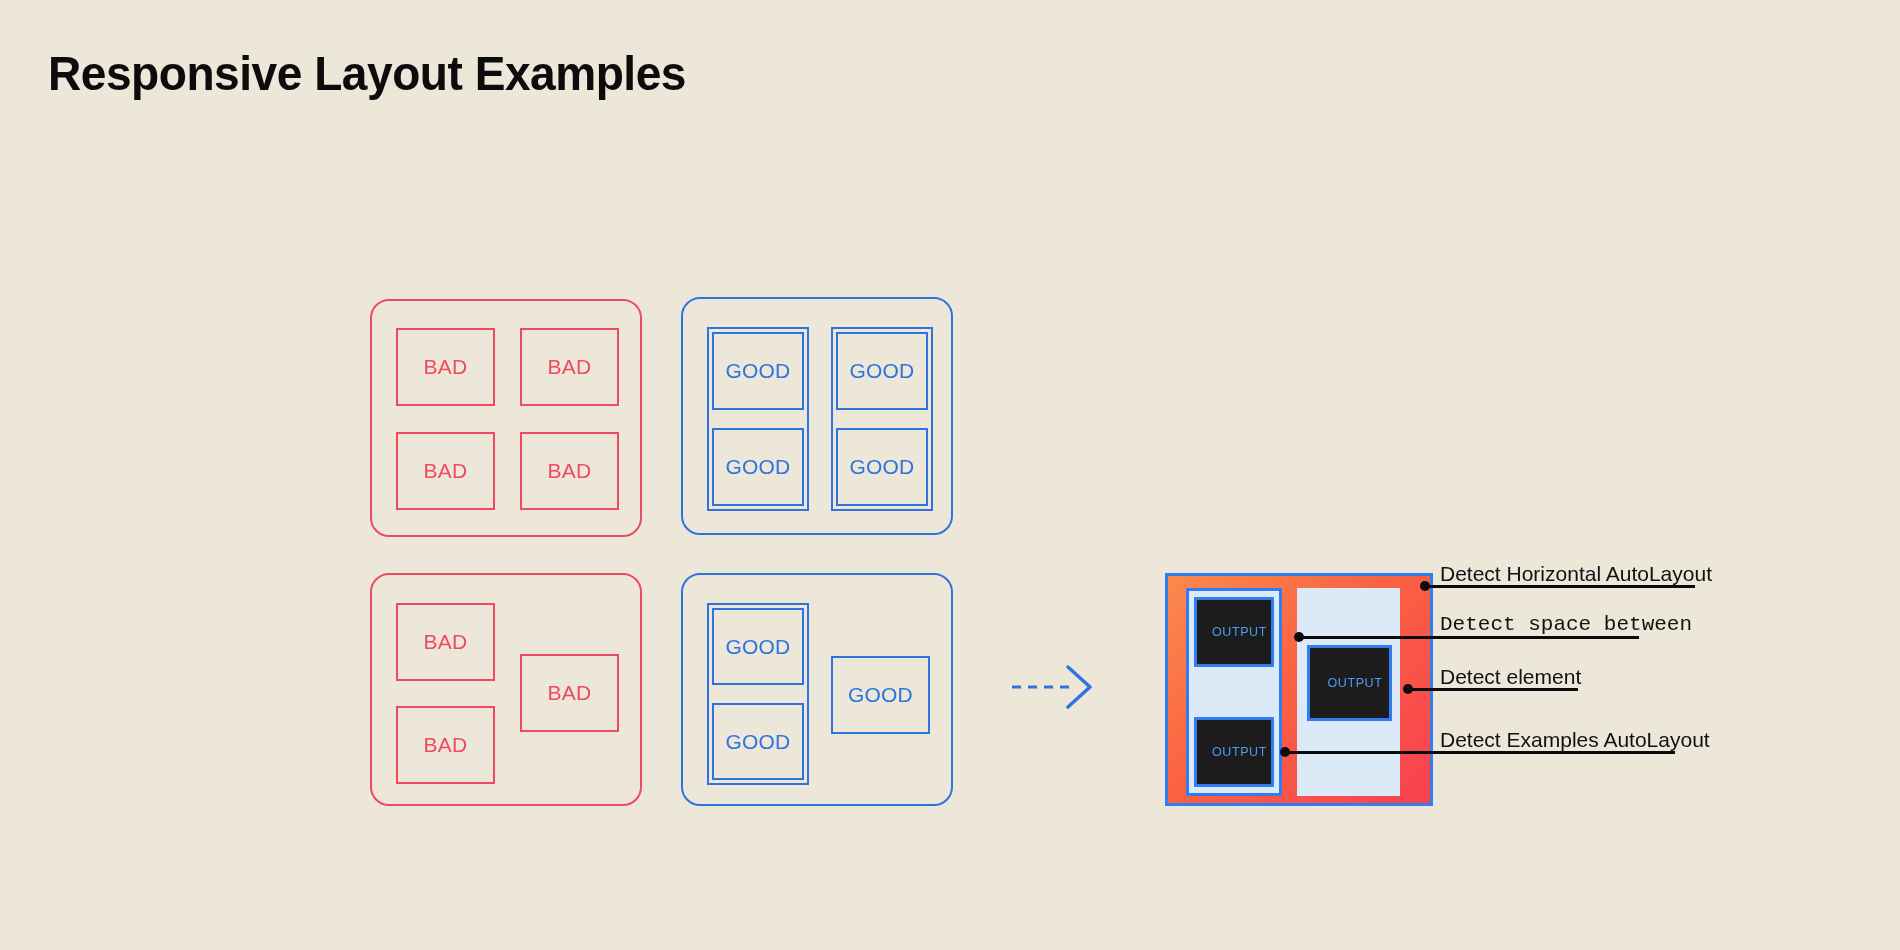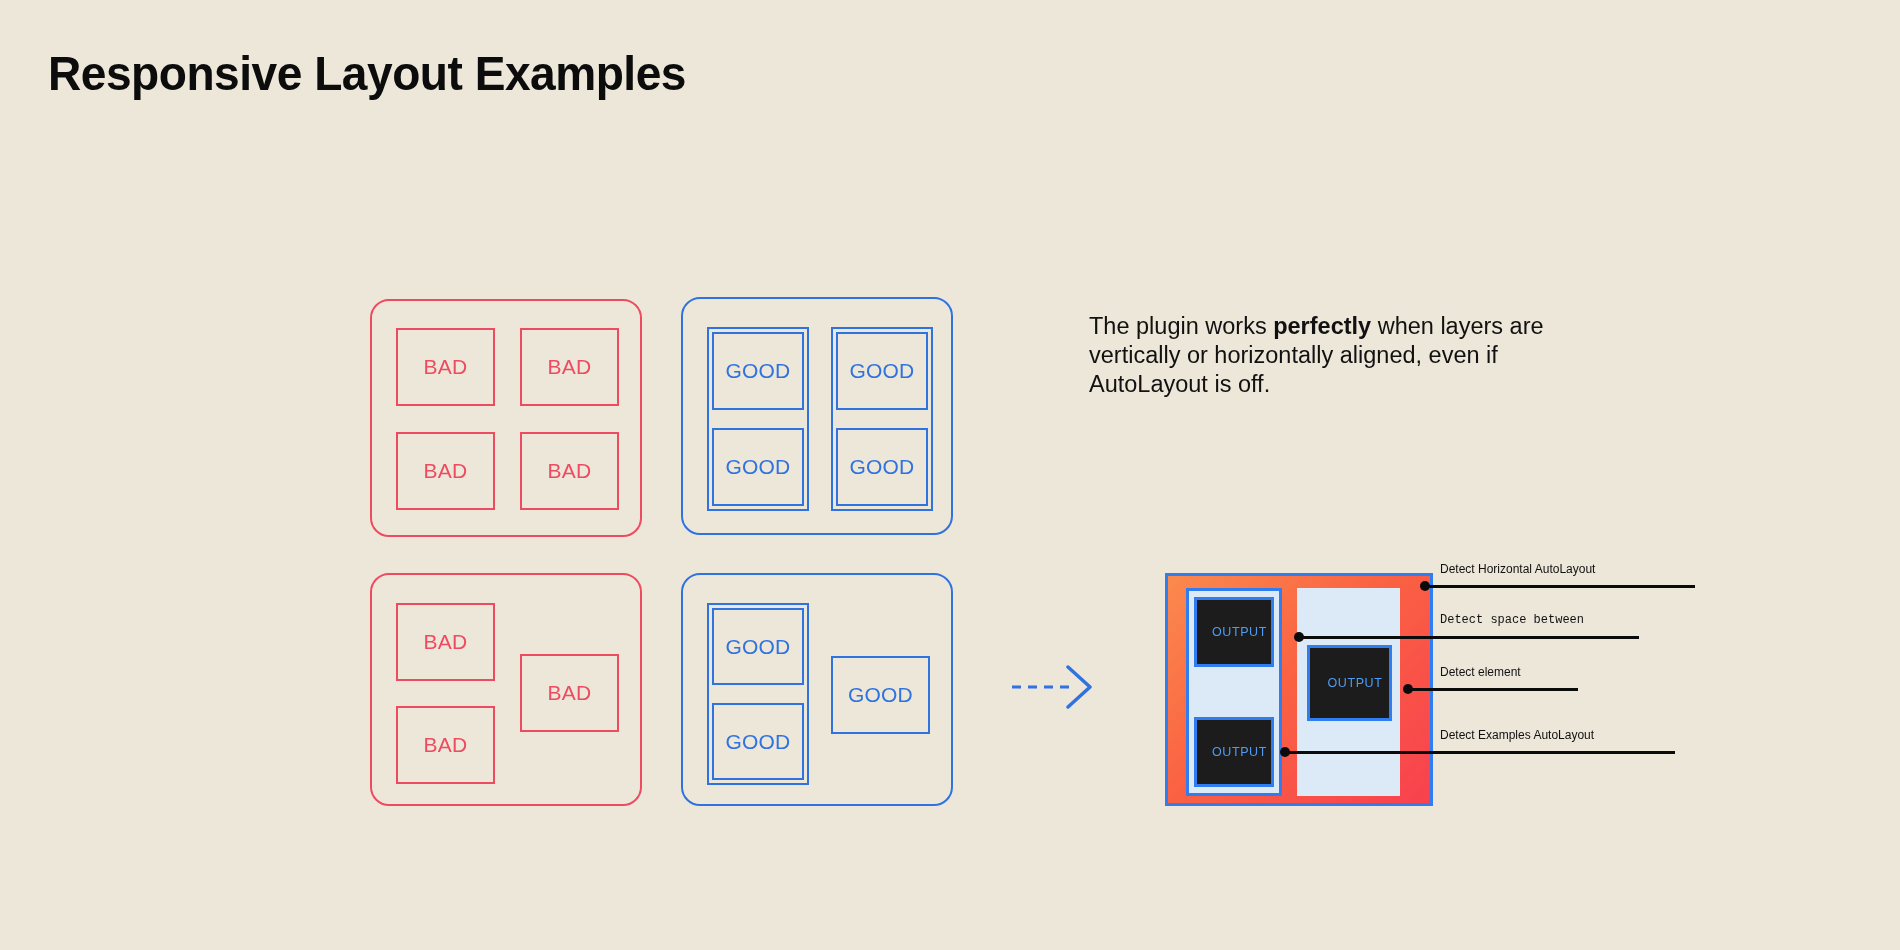--- a/index.html
+++ b/index.html
@@ -123,21 +123,21 @@
     letter-spacing: 0.6px;
     display: flex;
     align-items: center;
     justify-content: center;
     padding-left: 11px;
   }
 
   
   .anno-label {
     position: absolute;
-    font-size: 12px;
+    font-size: 21px;
     color: #111111;
     white-space: nowrap;
   }
   .anno-line {
     position: absolute;
     height: 3px;
     background: #0B0B0B;
   }
   .anno-dot {
     position: absolute;
@@ -183,23 +183,20 @@
 </div>
 
 <div class="flow-arrow">
   <svg width="90" height="44" viewBox="0 0 90 44">
     <line x1="0" y1="22" x2="62" y2="22" stroke="#2F73E0" stroke-width="3" stroke-dasharray="9 7"></line>
     <polyline points="56,2 78,22 56,42" fill="none" stroke="#2F73E0" stroke-width="3.5" stroke-linecap="round" stroke-linejoin="round"></polyline>
   </svg>
 </div>
 
 <div class="copy">
-  <p>
-    <span>The plugin works </span><b>perfectly</b><span> when layers are vertically or horizontally aligned, even if AutoLayout is off.</span>
-  </p>
 </div>
 
 <div class="mock">
 
   <div class="mock-col left">
     <div class="output-box" style="left:5px; top:6px; width:80px; height:70px;">OUTPUT</div>
     <div class="output-box" style="left:5px; top:126px; width:80px; height:70px;">OUTPUT</div>
   </div>
 
   <div class="mock-col right">

